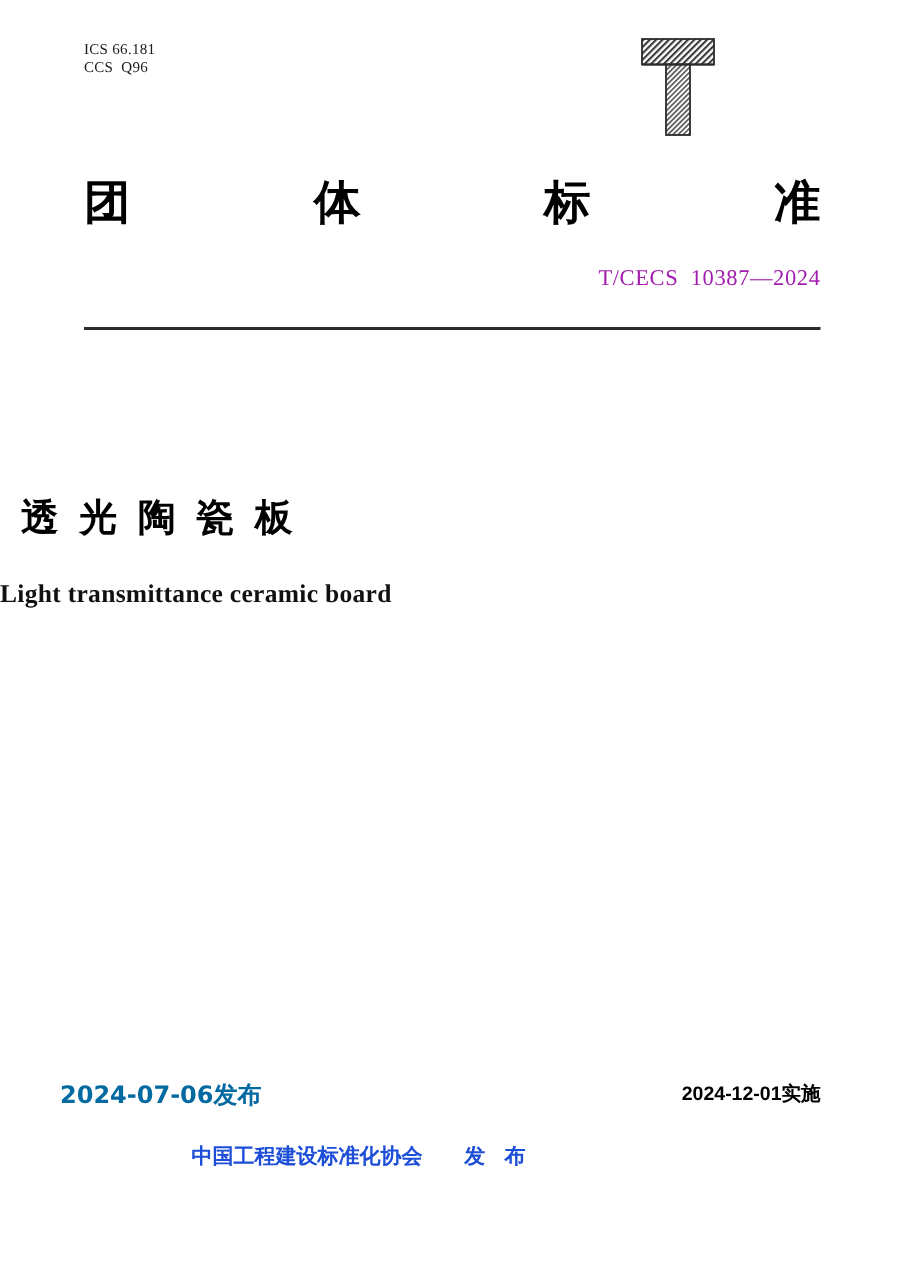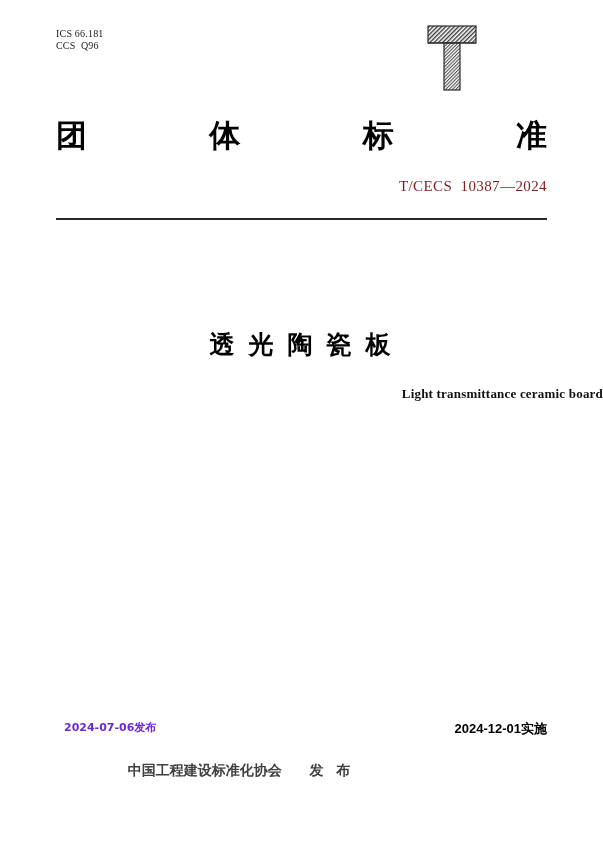--- a/index.html
+++ b/index.html
@@ -63,70 +63,70 @@
   }
 
   
   .std-no {
     position: absolute;
     right: 56px;
     top: 178px;
     font-family: "Liberation Serif", serif;
     font-size: 15px;
     letter-spacing: 0.4px;
-    color: #7f1d1d;
+    color: #a21caf;
     white-space: pre;
   }
 
   
   .rule {
     position: absolute;
     left: 56px;
     top: 218px;
     width: 491px;
     height: 2px;
     background: #2b2b2b;
   }
 
   
   .doc-title {
     position: absolute;
     left: 0;
     top: 328px;
     width: 600px;
-    text-align: center;
+    text-align: left;
     font-family: "DejaVu Sans", sans-serif;
     font-weight: bold;
     font-size: 25px;
     letter-spacing: 14px;
     text-indent: 14px;
     color: #000000;
   }
   .doc-title-en {
     position: absolute;
     left: 0;
     top: 386px;
     width: 603px;
-    text-align: right;
-    font-family: "Liberation Serif", serif;
-    font-weight: bold;
-    font-size: 13px;
+    text-align: left;
+    font-family: "Liberation Serif", serif;
+    font-weight: bold;
+    font-size: 17px;
     letter-spacing: 0.2px;
     color: #111111;
   }
 
   
   .date-issue {
     position: absolute;
-    left: 64px;
+    left: 40px;
     top: 720px;
     font-family: "DejaVu Sans", sans-serif;
     font-weight: bold;
-    font-size: 11px;
-    color: #6d28d9;
+    font-size: 16px;
+    color: #0369a1;
   }
   .date-effective {
     position: absolute;
     right: 56px;
     top: 720px;
     font-family: Liberation Sans, sans-serif;
     font-weight: bold;
     font-size: 13px;
     color: #000000;
   }
@@ -134,21 +134,21 @@
   
   .publisher {
     position: absolute;
     left: 0;
     top: 762px;
     width: 482px;
     text-align: center;
     font-family: "DejaVu Sans", sans-serif;
     font-weight: bold;
     font-size: 14px;
-    color: #404040;
+    color: #1d4ed8;
   }
   .publisher .gap {
     display: inline-block;
     width: 18px;
   }
   .publisher .pub-word {
     letter-spacing: 4px;
   }
 </style>
 </head>

